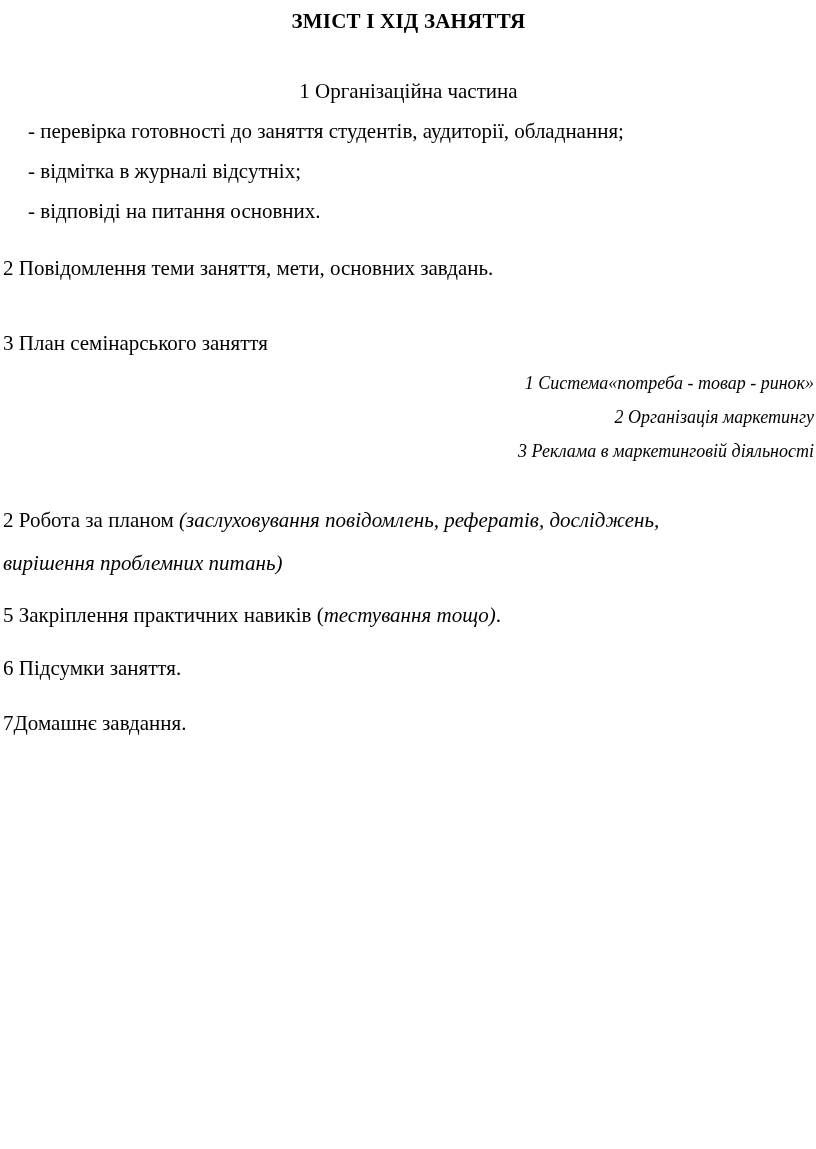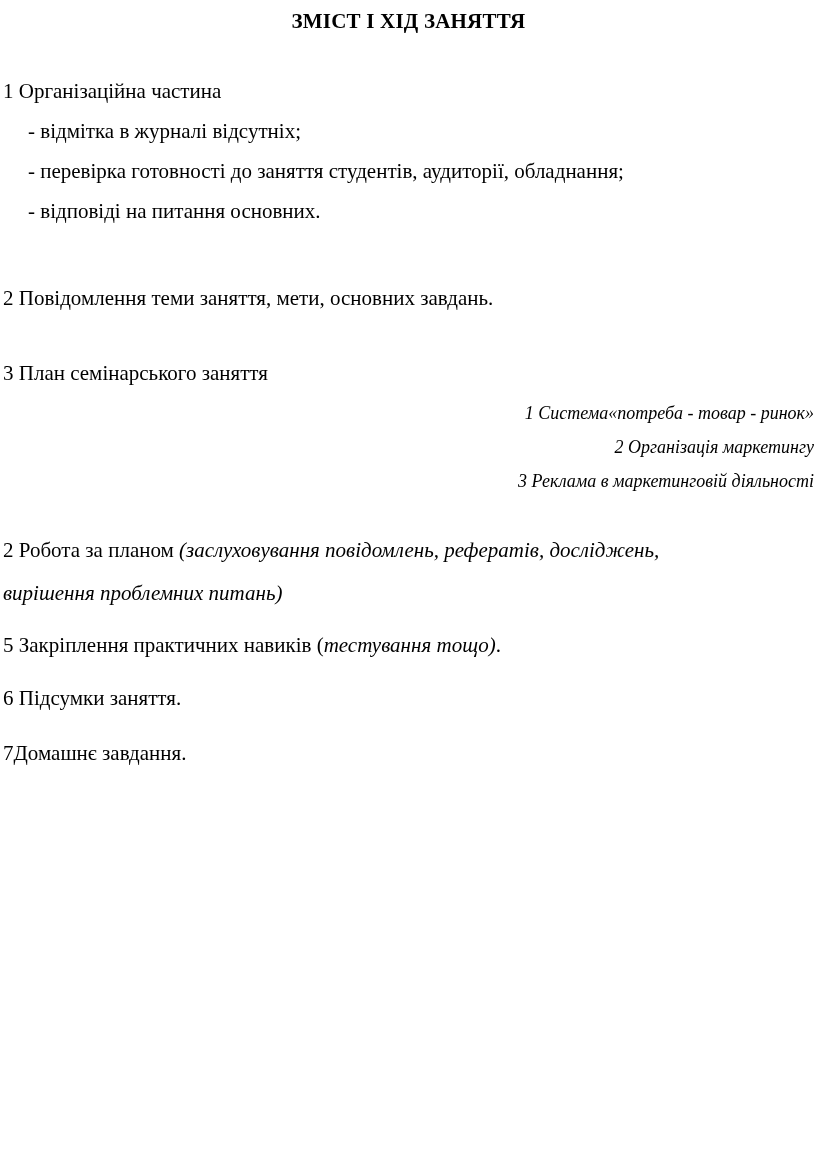--- a/index.html
+++ b/index.html
@@ -25,28 +25,28 @@
     font-weight: bold;
     line-height: 27px;
     letter-spacing: 0.2px;
   }
   .h {
     margin: 0;
     font-size: 21px;
     font-weight: normal;
     line-height: 27px;
   }
-  .s1-heading { margin-top: 43px; }
+  .s1-heading { margin-top: 43px; text-align: center; }
   .dash-item {
     font-size: 21px;
     line-height: 27px;
     margin-top: 13px;
     padding-left: 25px;
   }
-  .s2-heading { margin-top: 60px; }
+  .s2-heading { margin-top: 30px; }
   .motivation-heading {
     margin-top: 48px;
     padding-left: 14px;
   }
   .motivation-paragraph {
     margin: 8px 0 0 0;
     font-size: 17.5px;
     font-style: italic;
     line-height: 23.75px;
     text-align: justify;
@@ -80,23 +80,23 @@
 </style>
 </head>
 <body>
 
 <div class="page">
 
   <h1 class="doc-title">ЗМІСТ І ХІД ЗАНЯТТЯ</h1>
 
   <div class="h s1-heading">1 Організаційна частина</div>
 
+  <div class="dash-item">- перевірка готовності до заняття студентів, аудиторії, обладнання;</div>
+
   <div class="dash-item">- відмітка в журналі відсутніх;</div>
-
-  <div class="dash-item">- перевірка готовності до заняття студентів, аудиторії, обладнання;</div>
 
   <div class="dash-item">- відповіді на питання основних.</div>
 
   <div class="h s2-heading">2 Повідомлення теми заняття, мети, основних завдань.</div>
 
   <div class="h motivation-heading"></div>
 
   <p class="motivation-paragraph"></p>
 
   <div class="h s3-heading">3 План семінарського заняття</div>

